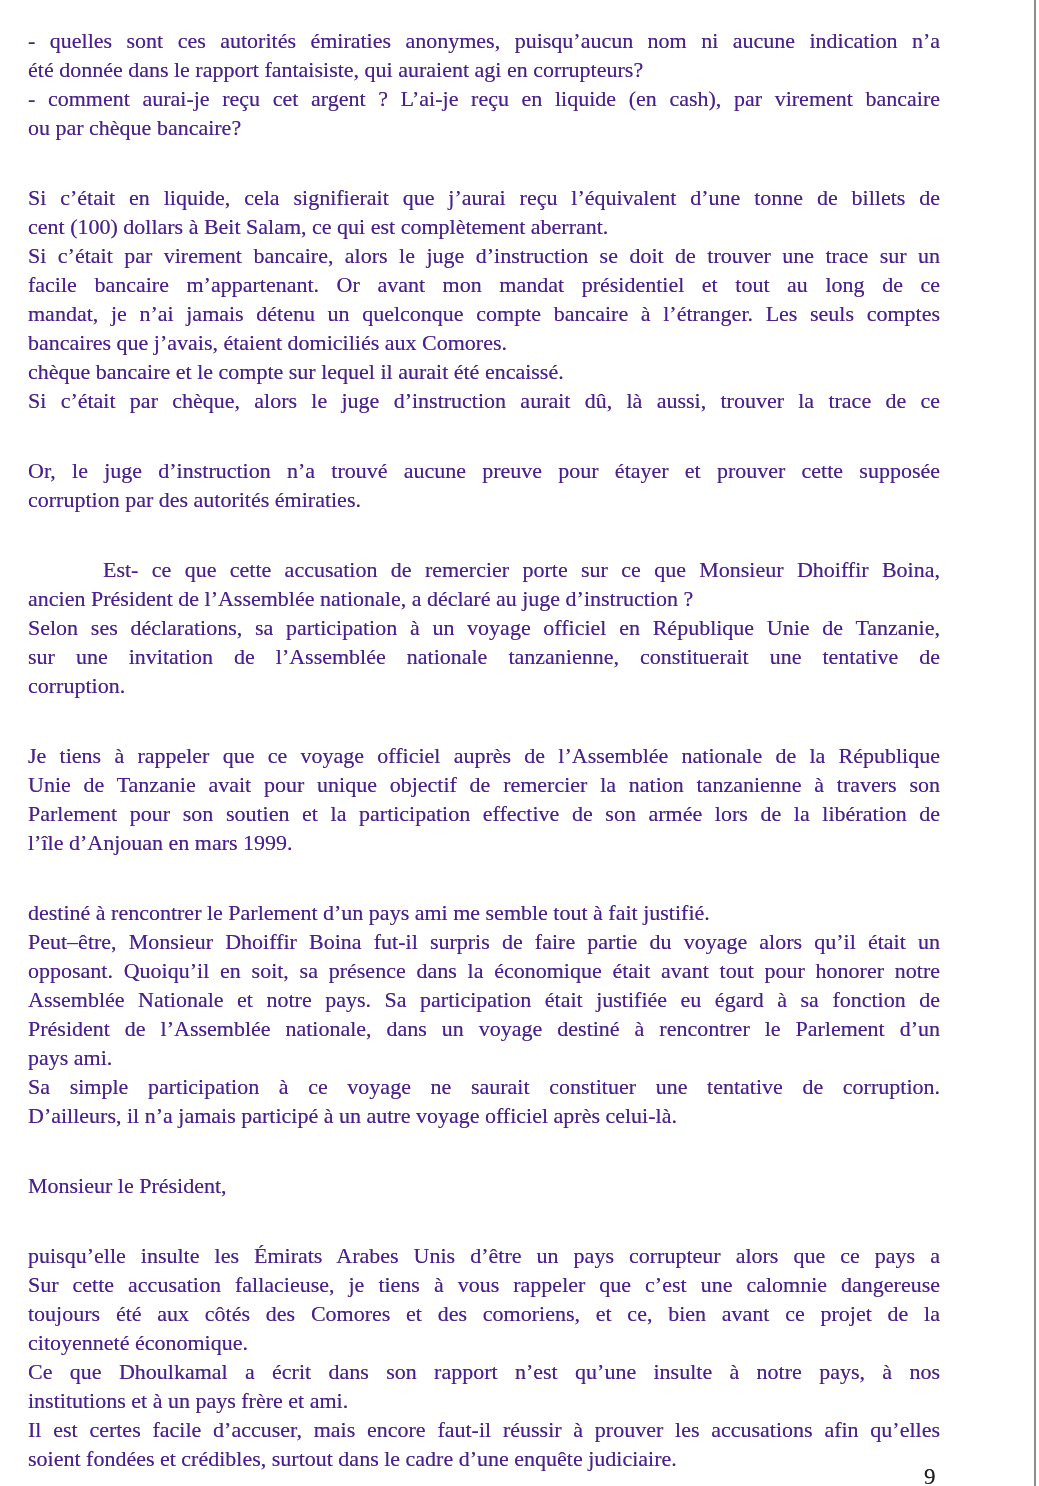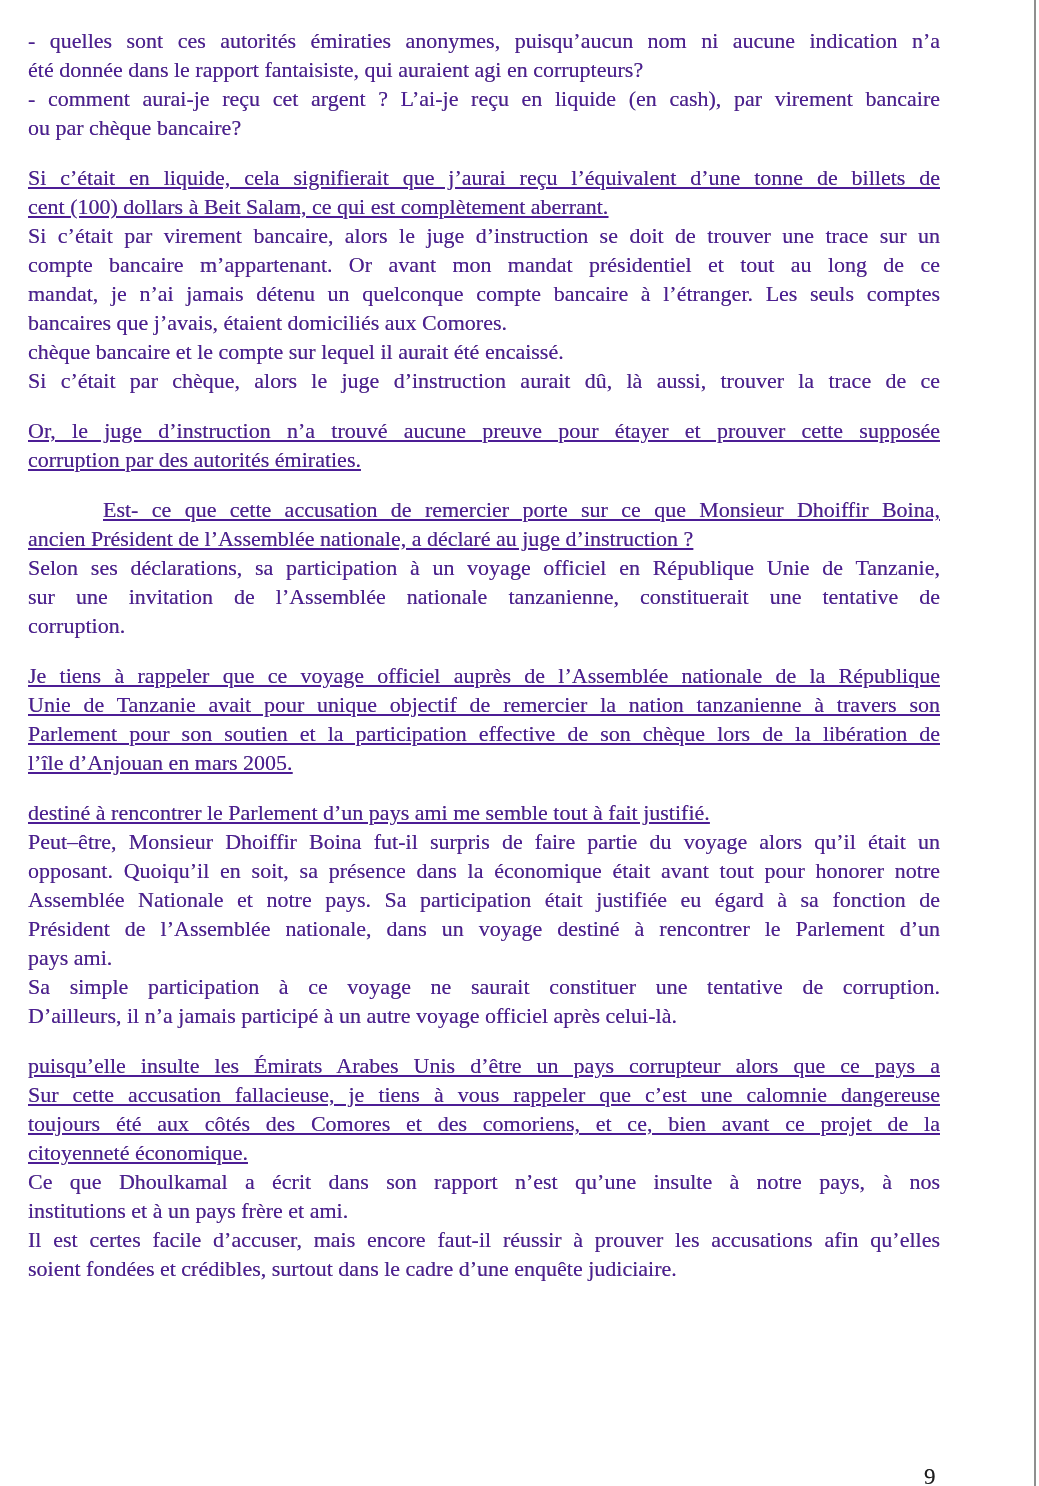--- a/index.html
+++ b/index.html
@@ -18,21 +18,21 @@
     position: absolute;
     left: 28px;
     top: 26px;
     width: 912px;
     color: #4c1d95;
     font-size: 22px;
     line-height: 29px;
     text-shadow: 0 0 0.6px rgba(25,25,25,0.55);
   }
   .para { margin: 0; }
-  .para.gap { margin-top: 21px; text-decoration: underline; }
+  .para.gap { margin-top: 41px; }
   .line { min-height: 29px; }
   .line.just {
     text-align: justify;
     text-align-last: justify;
   }
   .page-number {
     position: absolute;
     left: 924px;
     top: 1462px;
     font-size: 23px;
@@ -60,21 +60,21 @@
     <div class="para">
       <div class="line just">- comment aurai-je reçu cet argent ? L’ai-je reçu en liquide (en cash), par virement bancaire</div>
       <div class="line">ou par chèque bancaire?</div>
     </div>
     <div class="para gap">
       <div class="line just">Si c’était en liquide, cela signifierait que j’aurai reçu l’équivalent d’une tonne de billets de</div>
       <div class="line">cent (100) dollars à Beit Salam, ce qui est complètement aberrant.</div>
     </div>
     <div class="para">
       <div class="line just">Si c’était par virement bancaire, alors le juge d’instruction se doit de trouver une trace sur un</div>
-      <div class="line just">compte bancaire m’appartenant. Or avant mon mandat présidentiel et tout au long de ce</div>
+      <div class="line just">facile bancaire m’appartenant. Or avant mon mandat présidentiel et tout au long de ce</div>
       <div class="line just">mandat, je n’ai jamais détenu un quelconque compte bancaire à l’étranger. Les seuls comptes</div>
       <div class="line">bancaires que j’avais, étaient domiciliés aux Comores.</div>
     </div>
     <div class="para">
       <div class="line">chèque bancaire et le compte sur lequel il aurait été encaissé.</div>
       <div class="line just">Si c’était par chèque, alors le juge d’instruction aurait dû, là aussi, trouver la trace de ce</div>
     </div>
     <div class="para gap">
       <div class="line just">Or, le juge d’instruction n’a trouvé aucune preuve pour étayer et prouver cette supposée</div>
       <div class="line">corruption par des autorités émiraties.</div>
@@ -84,36 +84,39 @@
       <div class="line">ancien Président de l’Assemblée nationale, a déclaré au juge d’instruction ?</div>
     </div>
     <div class="para">
       <div class="line just">Selon ses déclarations, sa participation à un voyage officiel en République Unie de Tanzanie,</div>
       <div class="line just">sur une invitation de l’Assemblée nationale tanzanienne, constituerait une tentative de</div>
       <div class="line">corruption.</div>
     </div>
     <div class="para gap">
       <div class="line just">Je tiens à rappeler que ce voyage officiel auprès de l’Assemblée nationale de la République</div>
       <div class="line just">Unie de Tanzanie avait pour unique objectif de remercier la nation tanzanienne à travers son</div>
-      <div class="line just">Parlement pour son soutien et la participation effective de son chèque lors de la libération de</div>
-      <div class="line">l’île d’Anjouan en mars 2005.</div>
+      <div class="line just">Parlement pour son soutien et la participation effective de son armée lors de la libération de</div>
+      <div class="line">l’île d’Anjouan en mars 1999.</div>
     </div>
     <div class="para gap">
       <div class="line">destiné à rencontrer le Parlement d’un pays ami me semble tout à fait justifié.</div>
     </div>
     <div class="para">
       <div class="line just">Peut–être, Monsieur Dhoiffir Boina fut-il surpris de faire partie du voyage alors qu’il était un</div>
       <div class="line just">opposant. Quoiqu’il en soit, sa présence dans la économique était avant tout pour honorer notre</div>
       <div class="line just">Assemblée Nationale et notre pays. Sa participation était justifiée eu égard à sa fonction de</div>
       <div class="line just">Président de l’Assemblée nationale, dans un voyage destiné à rencontrer le Parlement d’un</div>
       <div class="line">pays ami.</div>
     </div>
     <div class="para">
       <div class="line just">Sa simple participation à ce voyage ne saurait constituer une tentative de corruption.</div>
       <div class="line">D’ailleurs, il n’a jamais participé à un autre voyage officiel après celui-là.</div>
+    </div>
+    <div class="para gap">
+      <div class="line">Monsieur le Président,</div>
     </div>
     <div class="para gap">
       <div class="line just">puisqu’elle insulte les Émirats Arabes Unis d’être un pays corrupteur alors que ce pays a</div>
       <div class="line just">Sur cette accusation fallacieuse, je tiens à vous rappeler que c’est une calomnie dangereuse</div>
       <div class="line just">toujours été aux côtés des Comores et des comoriens, et ce, bien avant ce projet de la</div>
       <div class="line">citoyenneté économique.</div>
     </div>
     <div class="para">
       <div class="line just">Ce que Dhoulkamal a écrit dans son rapport n’est qu’une insulte à notre pays, à nos</div>
       <div class="line">institutions et à un pays frère et ami.</div>

